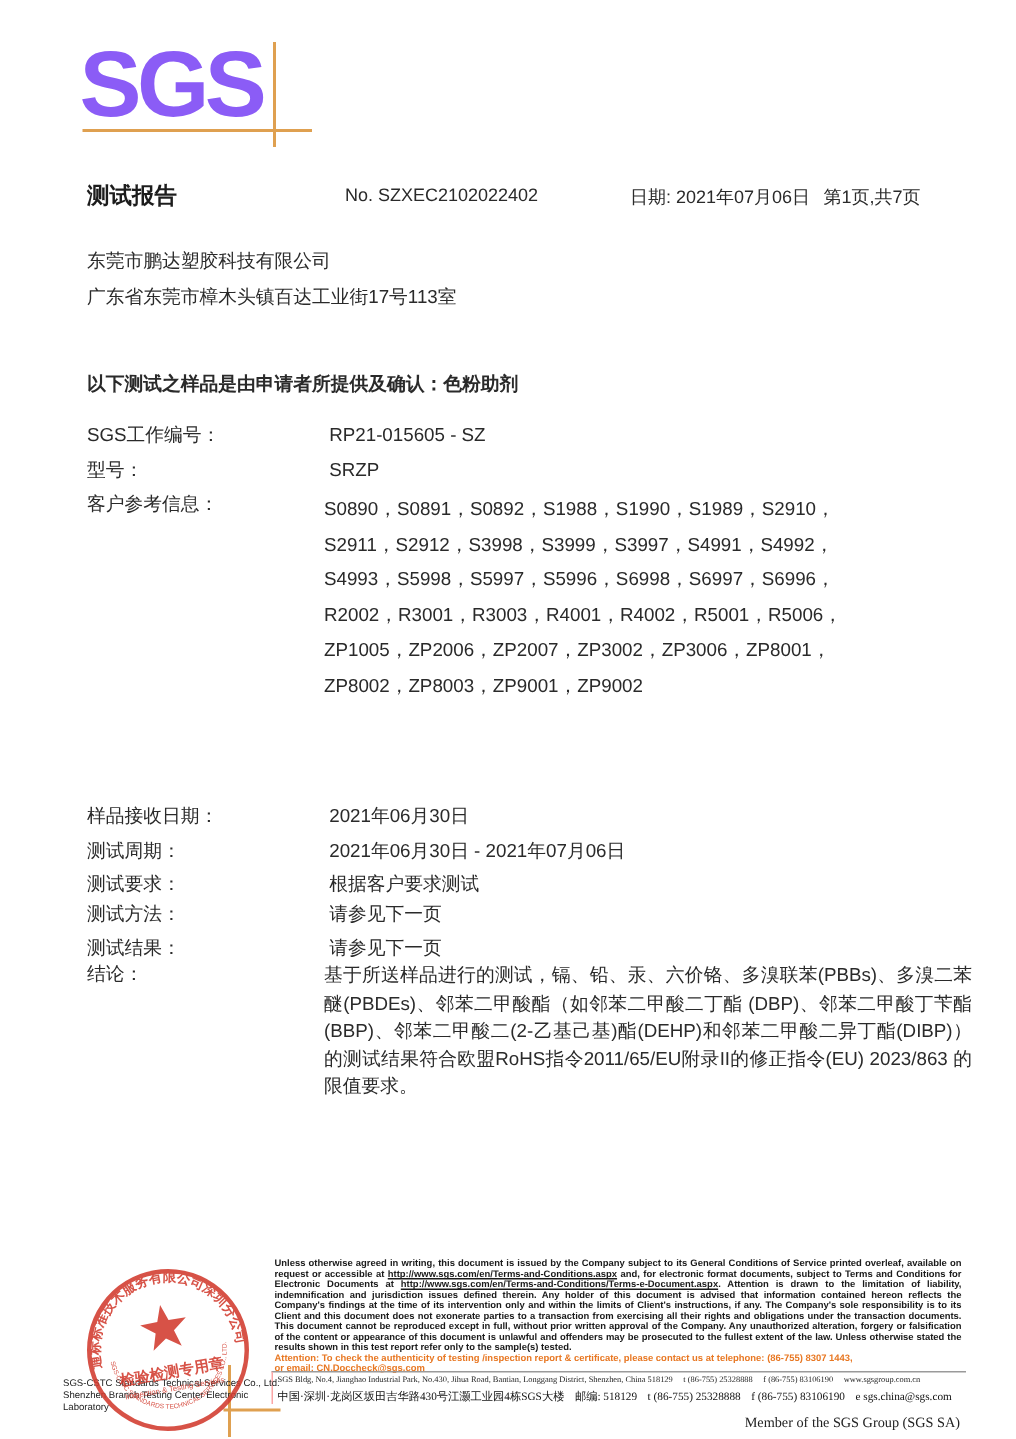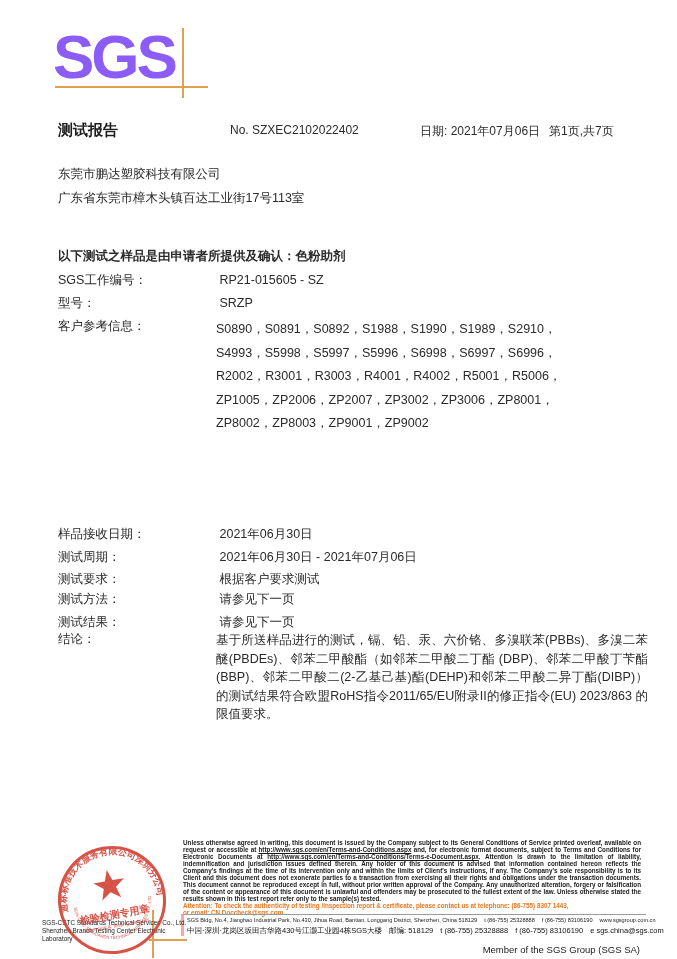--- a/index.html
+++ b/index.html
@@ -20,21 +20,21 @@
   #title-row span{position:absolute;top:0;white-space:nowrap;}
   #title-row{position:absolute;left:0;top:121px;width:584px;height:20px;}
   #report-title{left:58px;font-size:15px;font-weight:bold;color:#1c1c1c;}
   #report-no{left:230px;top:2px!important;font-size:12px;}
   #report-date{left:420px;top:2px!important;font-size:12px;}
   #report-page{left:549px;top:2px!important;font-size:12px;}
   
   #applicant{position:absolute;left:58px;top:162px;font-size:12.5px;line-height:24px;}
   #sample-statement{position:absolute;left:58px;top:248px;font-size:12.5px;font-weight:bold;}
   
-  .row{position:absolute;left:58px;font-size:12.5px;white-space:nowrap;}
+  .row{position:absolute;left:58px;font-size:12.5px;white-space:nowrap;margin-top:10px;}
   .lbl{display:inline-block;width:158px;}
   .ref-lines{position:absolute;left:158px;top:0;line-height:23.5px;}
   .conclusion{
     position:absolute;left:158px;top:0;width:432px;line-height:18.5px;
     white-space:normal;text-align:justify;
   }
   
   #stamp{position:absolute;left:50px;top:838px;width:124px;height:124px;z-index:3;opacity:.88;}
   #stamp-company{
     position:absolute;left:42px;top:919px;width:155px;font-size:6.4px;line-height:7.8px;
@@ -45,27 +45,27 @@
   #terms{
     position:absolute;left:183px;top:839px;width:458px;
     font-size:6.3px;line-height:7px;font-weight:bold;color:#1a1a1a;
     text-align:justify;
   }
   #terms .url{text-decoration:underline;}
   #attention{color:#e87722;}
   #attention span{display:block;}
   #addr-block{
     position:absolute;left:181px;top:914px;width:459px;
-    border-top:1px solid #9a9a9a;border-left:3px solid #fca5a5;
-    padding:2px 0 0 3px;z-index:1;
+    border-top:1px solid #9a9a9a;border-left:1px solid #fca5a5;
+    padding:2px 0 0 3px;z-index:1;font-family:Liberation Serif, serif;
   }
   .addr-row{display:flex;align-items:baseline;white-space:nowrap;gap:7px;}
   #addr-en{font-size:5.6px;color:#222;margin-bottom:3px;}
   #addr-cn{font-size:7.5px;color:#111;}
-  #member{position:absolute;right:37px;top:944px;font-size:9.5px;color:#222;}
+  #member{position:absolute;right:37px;top:944px;font-size:9.5px;color:#222;font-family:Liberation Serif, serif;}
 </style>
 </head>
 <body>
 
 <div id="logo-text">SGS</div>
 <div id="hdr-v" class="cross-v"></div>
 <div id="hdr-h" class="cross-h"></div>
 
 <div id="title-row">
   <span id="report-title">测试报告</span>
@@ -88,20 +88,21 @@
 
 <div class="row" style="top:295px">
   <span class="lbl">型号：</span>
   <span class="val">SRZP</span>
 </div>
 
 <div class="row" style="top:318px">
   <span class="lbl">客户参考信息：</span>
   <div class="ref-lines">
     <div>S0890，S0891，S0892，S1988，S1990，S1989，S2910，</div>
+    <div>S2911，S2912，S3998，S3999，S3997，S4991，S4992，</div>
     <div>S4993，S5998，S5997，S5996，S6998，S6997，S6996，</div>
     <div>R2002，R3001，R3003，R4001，R4002，R5001，R5006，</div>
     <div>ZP1005，ZP2006，ZP2007，ZP3002，ZP3006，ZP8001，</div>
     <div>ZP8002，ZP8003，ZP9001，ZP9002</div>
   </div>
 </div>
 
 <div class="row" style="top:526px">
   <span class="lbl">样品接收日期：</span>
   <span class="val">2021年06月30日</span>

